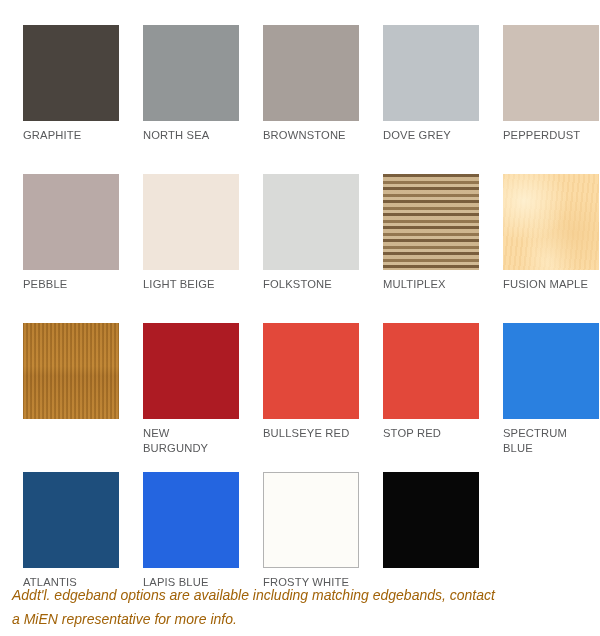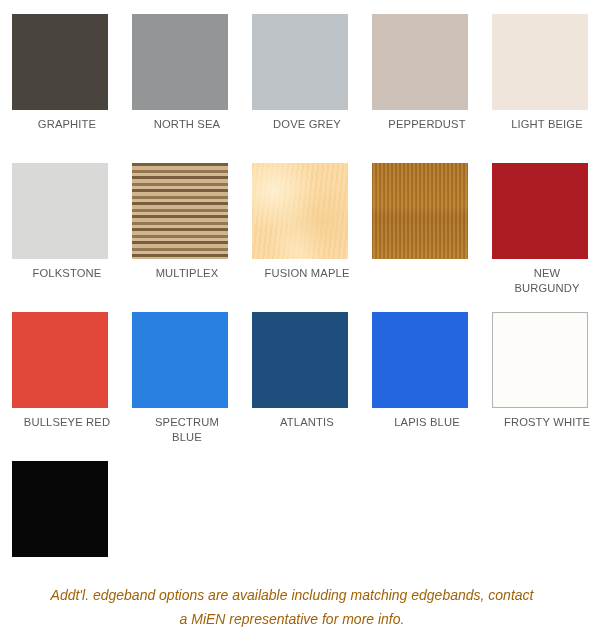--- a/index.html
+++ b/index.html
@@ -8,22 +8,21 @@
     width: 600px; height: 636px;
     background: #ffffff;
     font-family: "Liberation Sans", sans-serif;
     overflow: hidden;
   }
   #palette-page {
     position: relative;
     width: 600px;
     height: 504px;
     background: #ffffff;
-    padding: 0;
-    text-align: center;
+    padding: 11px;
   }
   .swatch-grid {
     display: grid;
     grid-template-columns: repeat(5, 120px);
     grid-auto-rows: 149px;
     padding: 14px 0 0 12px;
   }
   .swatch-cell {
     width: 120px;
     position: relative;
@@ -70,26 +69,34 @@
   <div class="swatch-grid">
       <div class="swatch-cell">
         <div class="swatch-chip" style="background: rgb(74, 68, 62);"></div>
         <div class="swatch-label">GRAPHITE</div>
       </div>
       <div class="swatch-cell">
         <div class="swatch-chip" style="background: rgb(146, 150, 151);"></div>
         <div class="swatch-label">NORTH SEA</div>
       </div>
       <div class="swatch-cell">
+        <div class="swatch-chip" style="background: rgb(167, 159, 154);"></div>
+        <div class="swatch-label">BROWNSTONE</div>
+      </div>
+      <div class="swatch-cell">
         <div class="swatch-chip" style="background: rgb(190, 195, 199);"></div>
         <div class="swatch-label">DOVE GREY</div>
       </div>
       <div class="swatch-cell">
         <div class="swatch-chip" style="background: rgb(205, 192, 182);"></div>
         <div class="swatch-label">PEPPERDUST</div>
+      </div>
+      <div class="swatch-cell">
+        <div class="swatch-chip" style="background: rgb(185, 170, 167);"></div>
+        <div class="swatch-label">PEBBLE</div>
       </div>
       <div class="swatch-cell">
         <div class="swatch-chip" style="background: rgb(240, 229, 218);"></div>
         <div class="swatch-label">LIGHT BEIGE</div>
       </div>
       <div class="swatch-cell">
         <div class="swatch-chip" style="background: rgb(217, 218, 216);"></div>
         <div class="swatch-label">FOLKSTONE</div>
       </div>
       <div class="swatch-cell">
@@ -104,20 +111,24 @@
         <div class="swatch-chip" style="background: repeating-linear-gradient(90deg, rgba(120, 72, 20, 0.3) 0px, rgba(120, 72, 20, 0.3) 1px, rgba(222, 160, 80, 0.22) 1px, rgba(222, 160, 80, 0.22) 3px, rgba(90, 54, 14, 0.18) 3px, rgba(90, 54, 14, 0.18) 4px), linear-gradient(rgba(150, 96, 30, 0.28) 0%, rgba(196, 140, 60, 0.1) 45%, rgba(140, 88, 28, 0.3) 55%, rgba(180, 124, 48, 0.1) 100%) rgb(185, 128, 47);"></div>
       </div>
       <div class="swatch-cell">
         <div class="swatch-chip" style="background: rgb(173, 27, 35);"></div>
         <div class="swatch-label">NEW
 BURGUNDY</div>
       </div>
       <div class="swatch-cell">
         <div class="swatch-chip" style="background: rgb(226, 72, 58);"></div>
         <div class="swatch-label">BULLSEYE RED</div>
+      </div>
+      <div class="swatch-cell">
+        <div class="swatch-chip" style="background: rgb(226, 72, 58);"></div>
+        <div class="swatch-label">STOP RED</div>
       </div>
       <div class="swatch-cell">
         <div class="swatch-chip" style="background: rgb(42, 128, 224);"></div>
         <div class="swatch-label">SPECTRUM
 BLUE</div>
       </div>
       <div class="swatch-cell">
         <div class="swatch-chip" style="background: rgb(30, 78, 124);"></div>
         <div class="swatch-label">ATLANTIS</div>
       </div>

